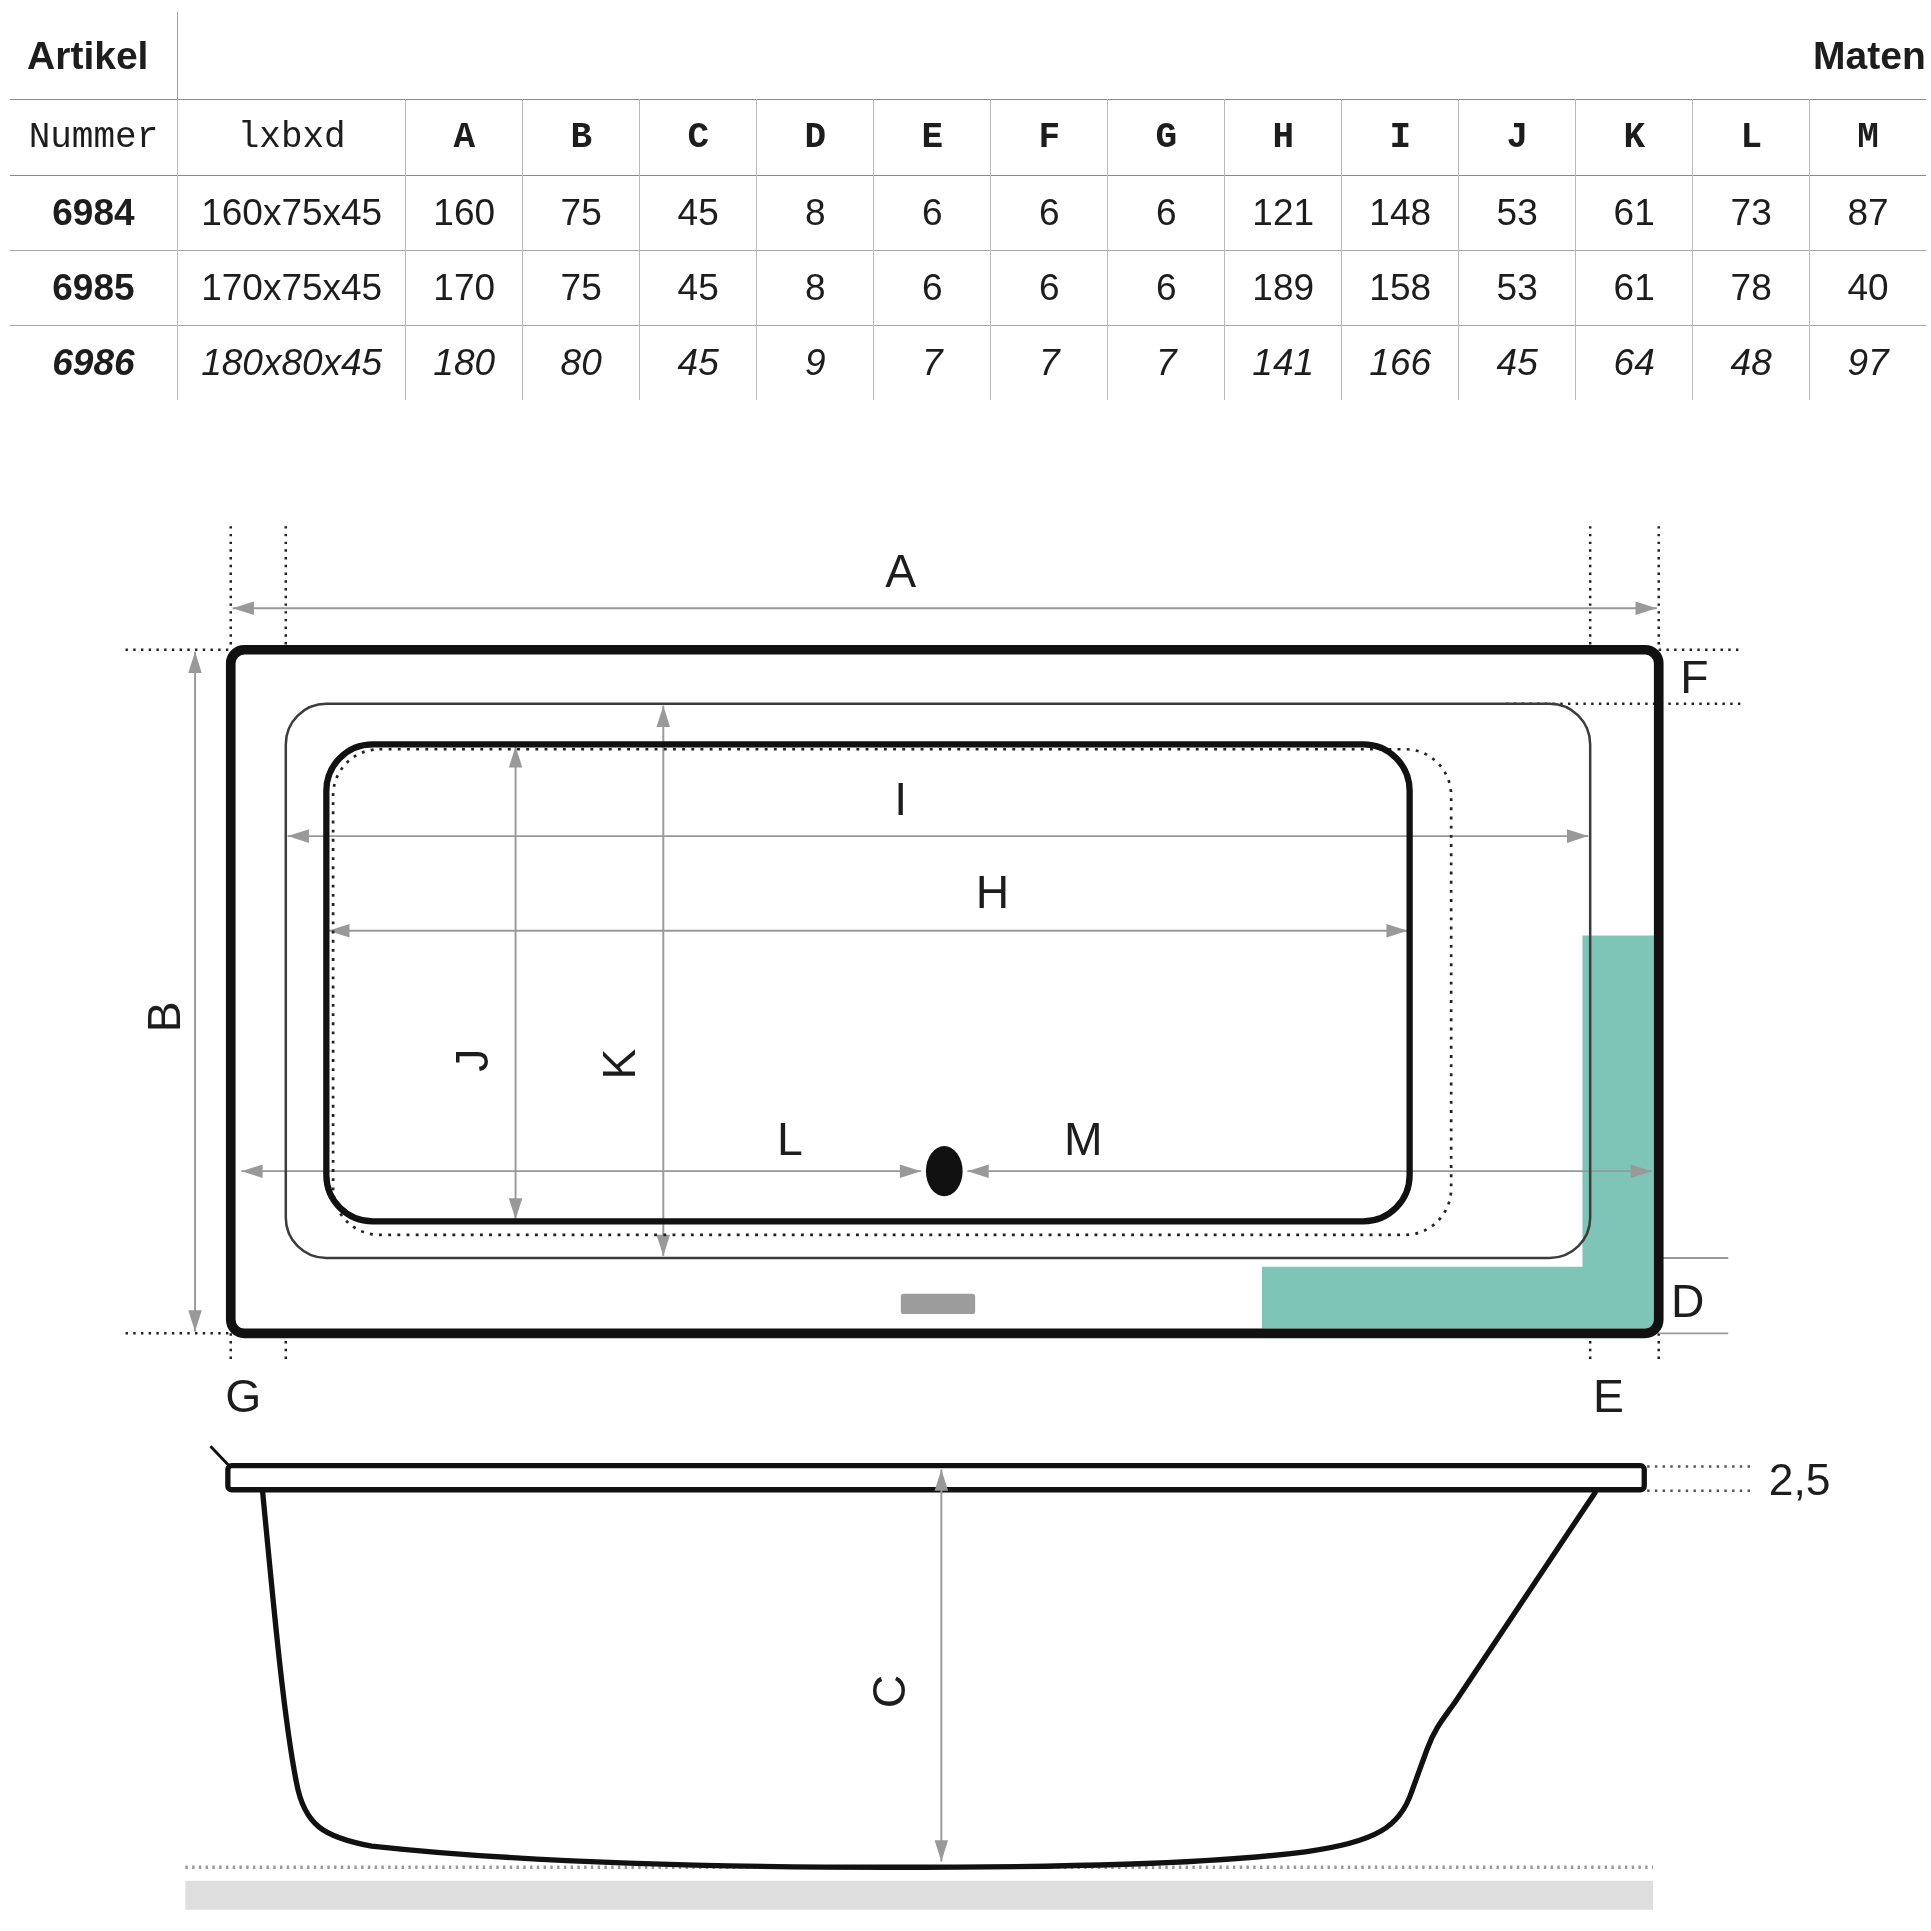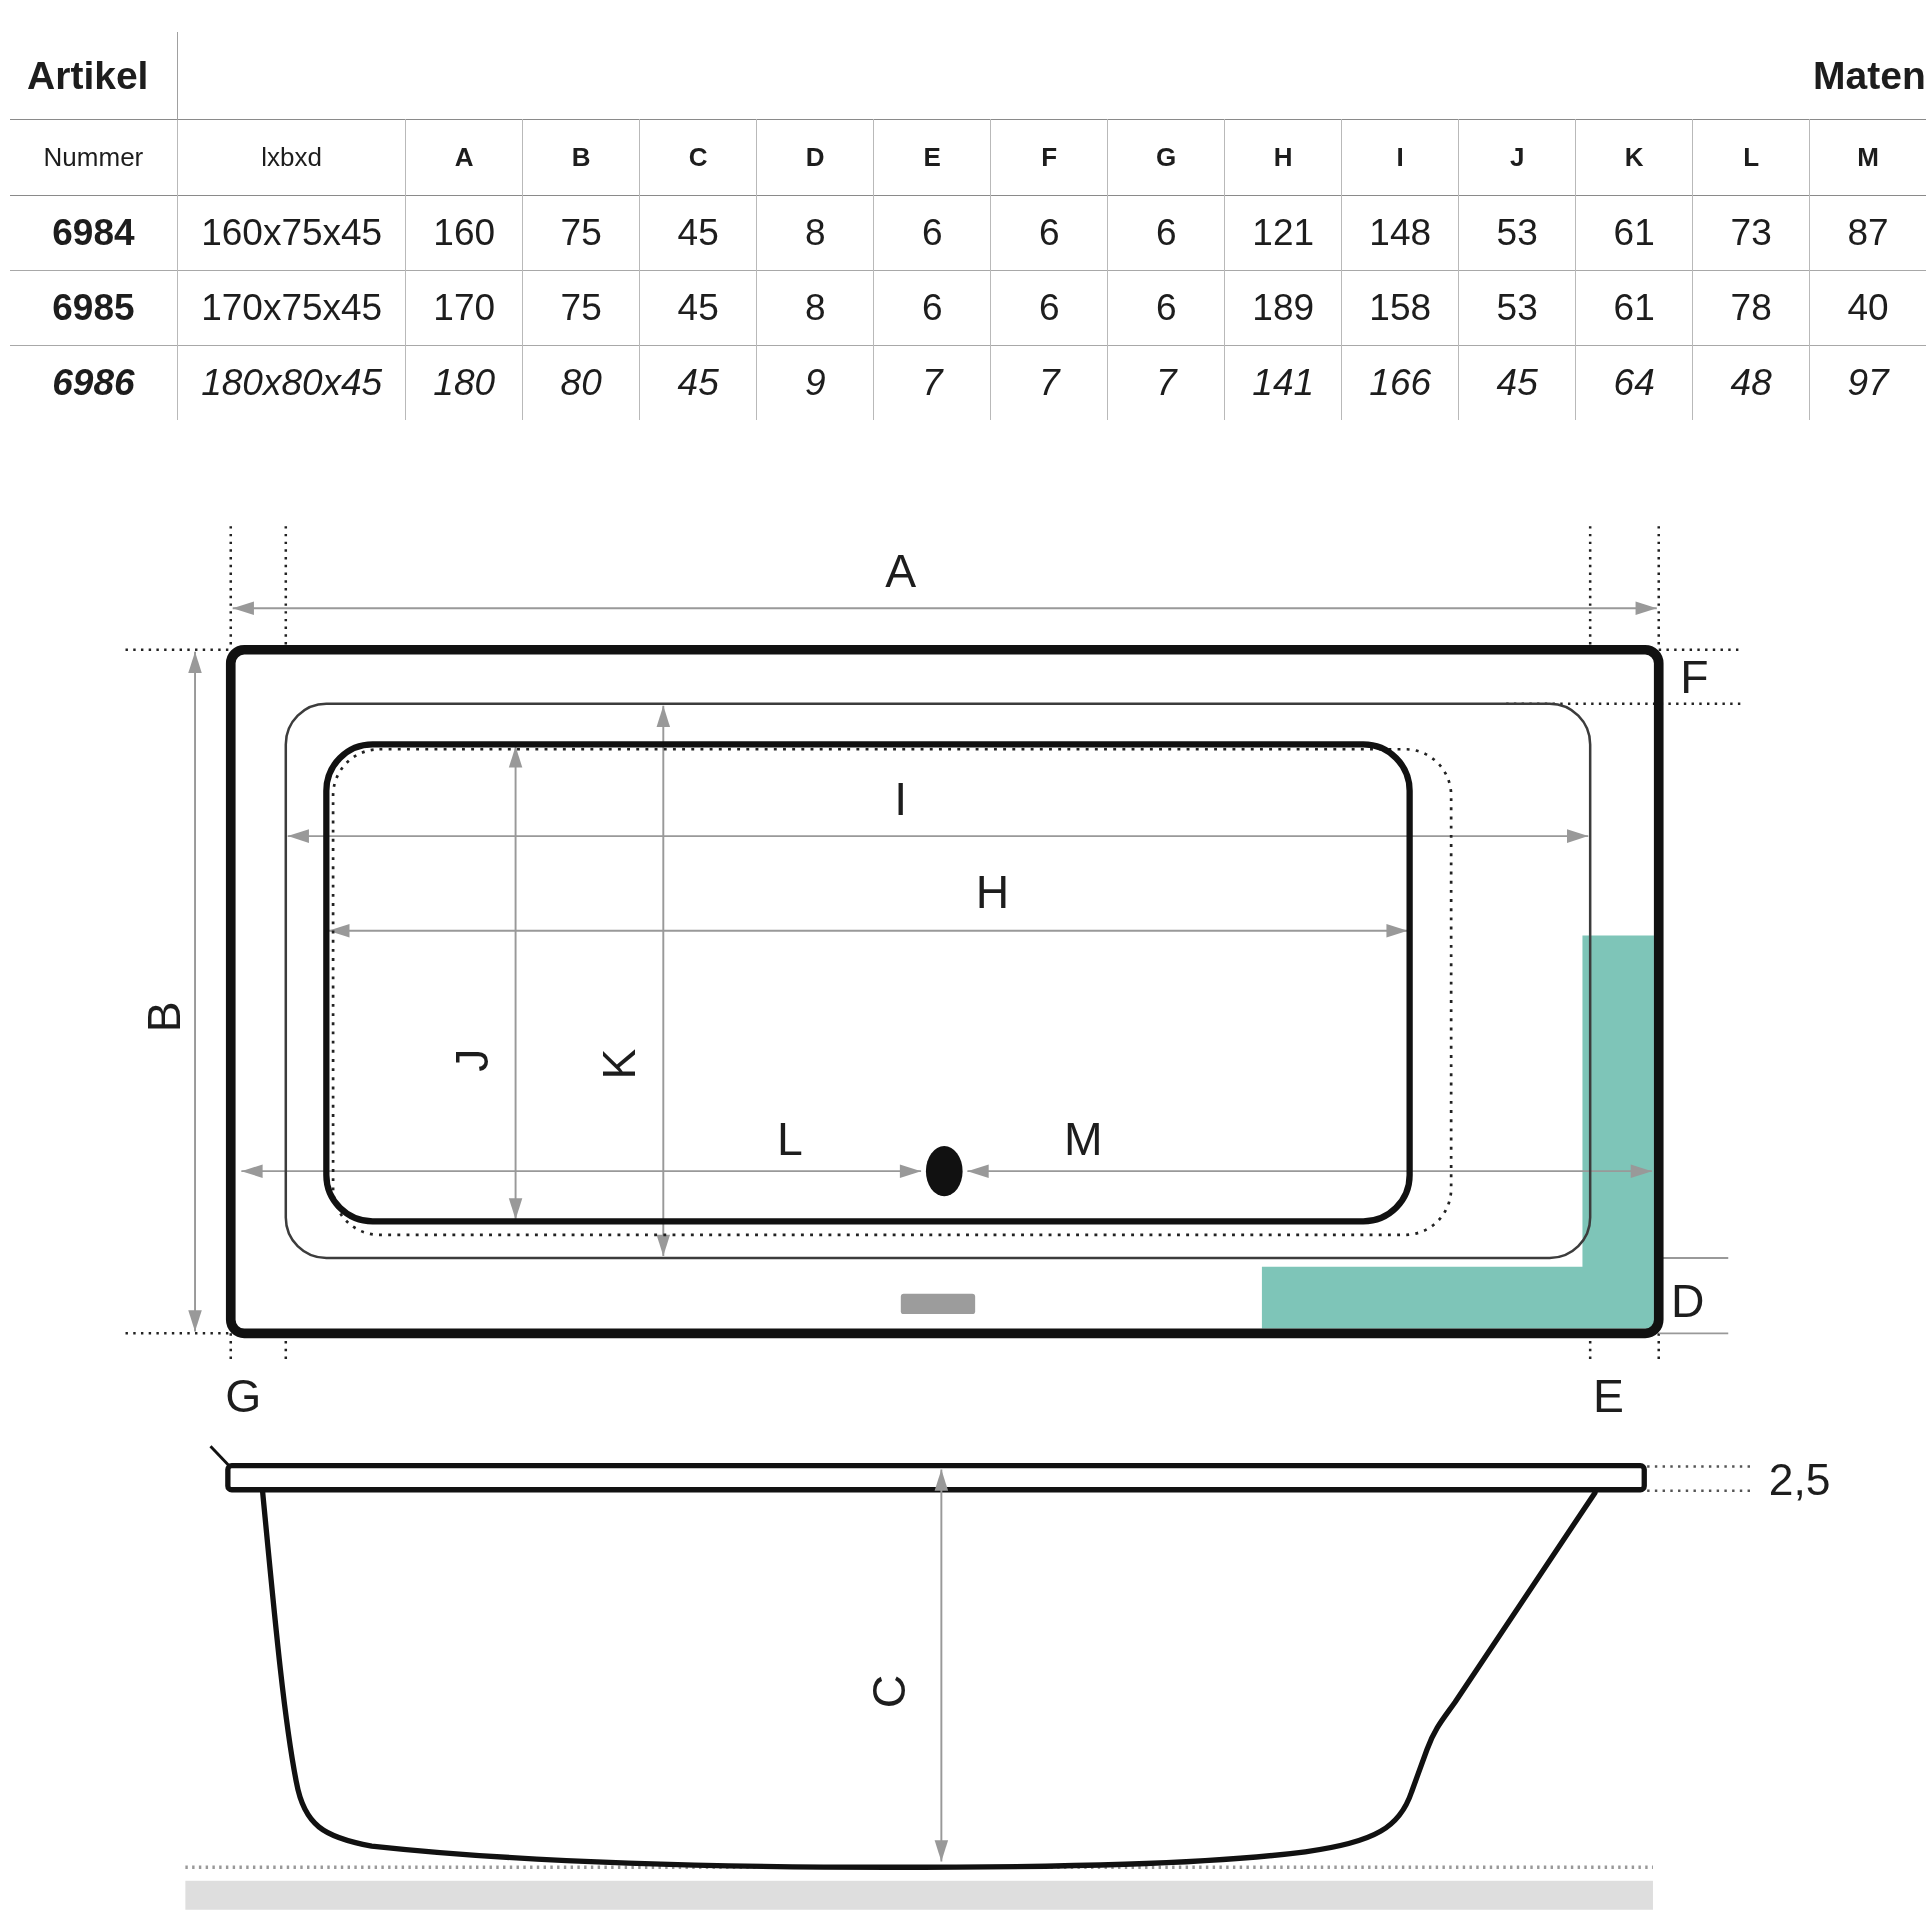--- a/index.html
+++ b/index.html
@@ -1,24 +1,24 @@
 <!DOCTYPE html>
 <html><head>
 <meta charset="utf-8">
 <style>
   html,body{margin:0;padding:0;background:#ffffff;}
   body{width:1931px;height:1931px;position:relative;font-family:"Liberation Sans",sans-serif;color:#1d1d1d;}
 
   
-  #spec-table{position:absolute;left:9.7px;top:32px;width:1912px;border-collapse:collapse;table-layout:fixed;}
+  #spec-table{position:absolute;left:9.7px;top:12px;width:1912px;border-collapse:collapse;table-layout:fixed;}
   #spec-table td,#spec-table th{padding:0;text-align:center;vertical-align:middle;overflow:hidden;white-space:nowrap;}
   #spec-table .title-row td{height:87px;font-size:39px;font-weight:bold;text-align:right;}
   #spec-table .title-row td:first-child{text-align:left;padding-left:17.4px;}
   #spec-table .title-row{border-bottom:1.9px solid #8a8a8a;}
-  #spec-table .head-row td{height:75px;font-size:26px;}
+  #spec-table .head-row td{height:75px;font-size:36px;font-family:Liberation Mono, monospace;}
   #spec-table .head-row td.dimcol{font-weight:bold;}
   #spec-table .head-row{border-bottom:1.9px solid #8a8a8a;}
   #spec-table .data-row td{height:74px;font-size:37px;}
   #spec-table .data-row td:first-child{font-weight:bold;}
   #spec-table .data-row{border-bottom:1.9px solid #a8a8a8;}
   #spec-table .data-row:last-child{border-bottom:none;font-style:italic;}
   #spec-table td.vline{border-left:1.9px solid #b9b9b9;}
   #spec-table .title-row td.vline{border-left:1.9px solid #a0a0a0;}
 
   

